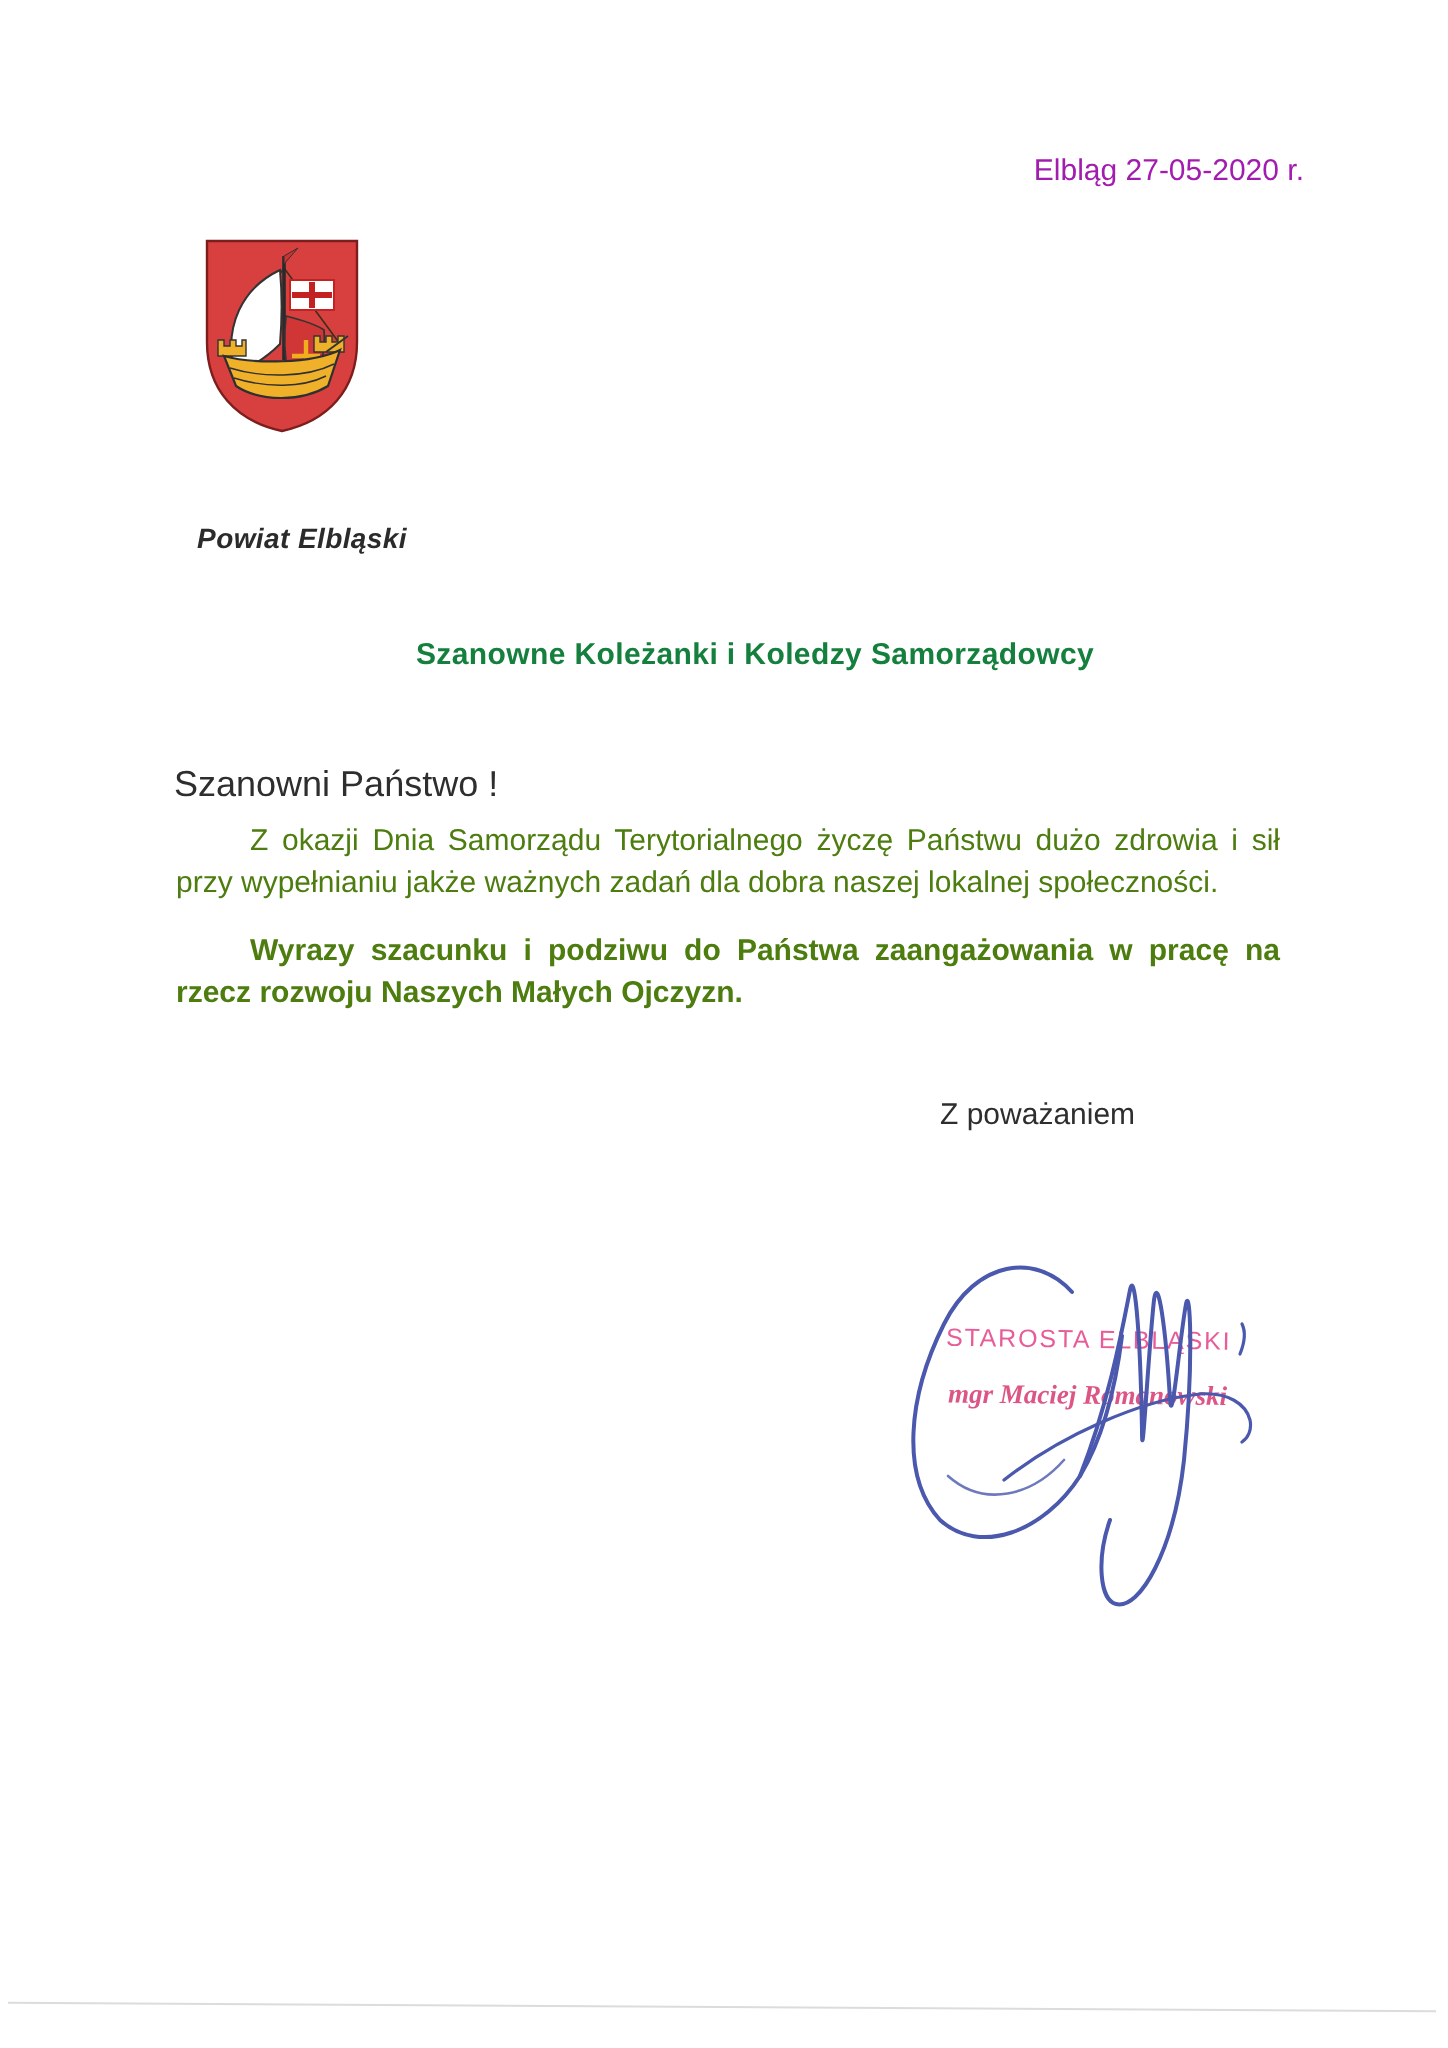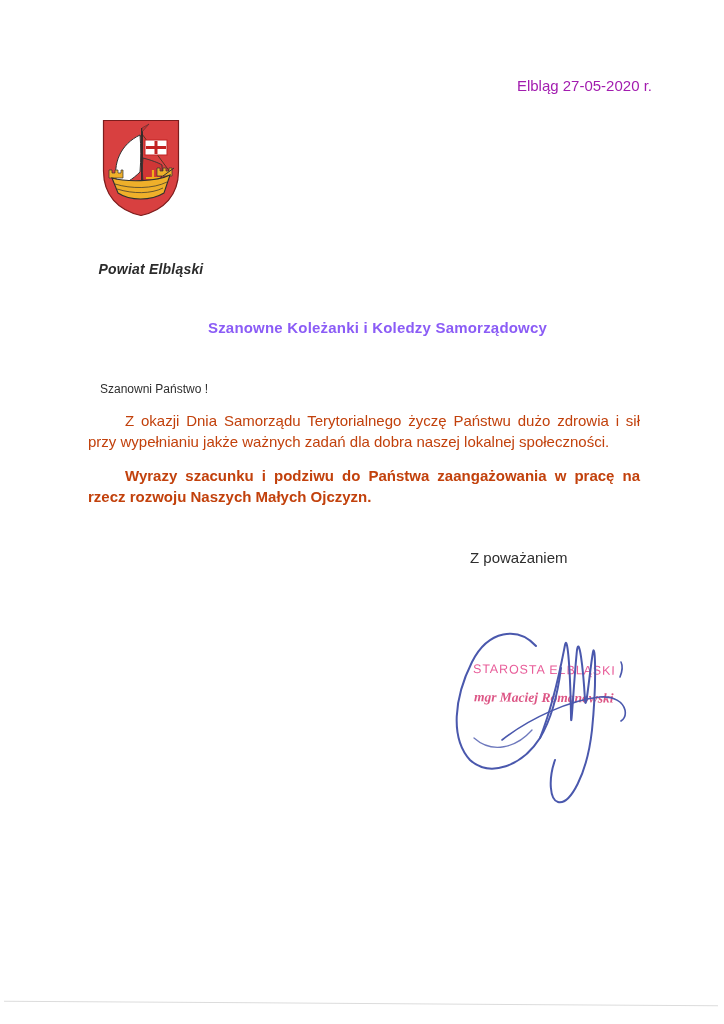--- a/index.html
+++ b/index.html
@@ -17,29 +17,29 @@
     text-align:right;font-size:15px;color:#a21caf;
   }
   .crest-wrap{left:101px;top:118px;width:80px;height:100px;}
   .crest-caption{
     left:96px;top:229px;width:110px;
     font-size:14px;font-weight:bold;font-style:italic;
     color:#2b2b2b;text-align:center;letter-spacing:0.2px;margin-top:32px;
   }
   .heading{
     left:90px;top:319px;width:575px;
-    text-align:center;font-size:15px;font-weight:bold;color:#8b5cf6;
+    text-align:center;font-size:15px;font-weight:bold;color:#15803d;
     letter-spacing:0.2px;
   }
-  .salutation{left:100px;top:382px;font-size:12px;}
+  .salutation{left:87px;top:382px;font-size:18px;}
   .para{
     left:88px;width:552px;
     font-size:15px;line-height:20.5px;
     text-align:justify;text-indent:37px;
-    color:#c2410c;
+    color:#4d7c0f;
   }
   .para1{top:411px;}
   .para2{top:466px;font-weight:bold;}
   .closing{left:470px;top:549px;font-size:15px;text-align:right;}
   .stamp-title{
     left:473px;top:663px;width:160px;
     font-size:12.5px;letter-spacing:0.9px;
     color:#e5468b;opacity:0.88;
     transform:rotate(0.8deg);
     white-space:nowrap;

